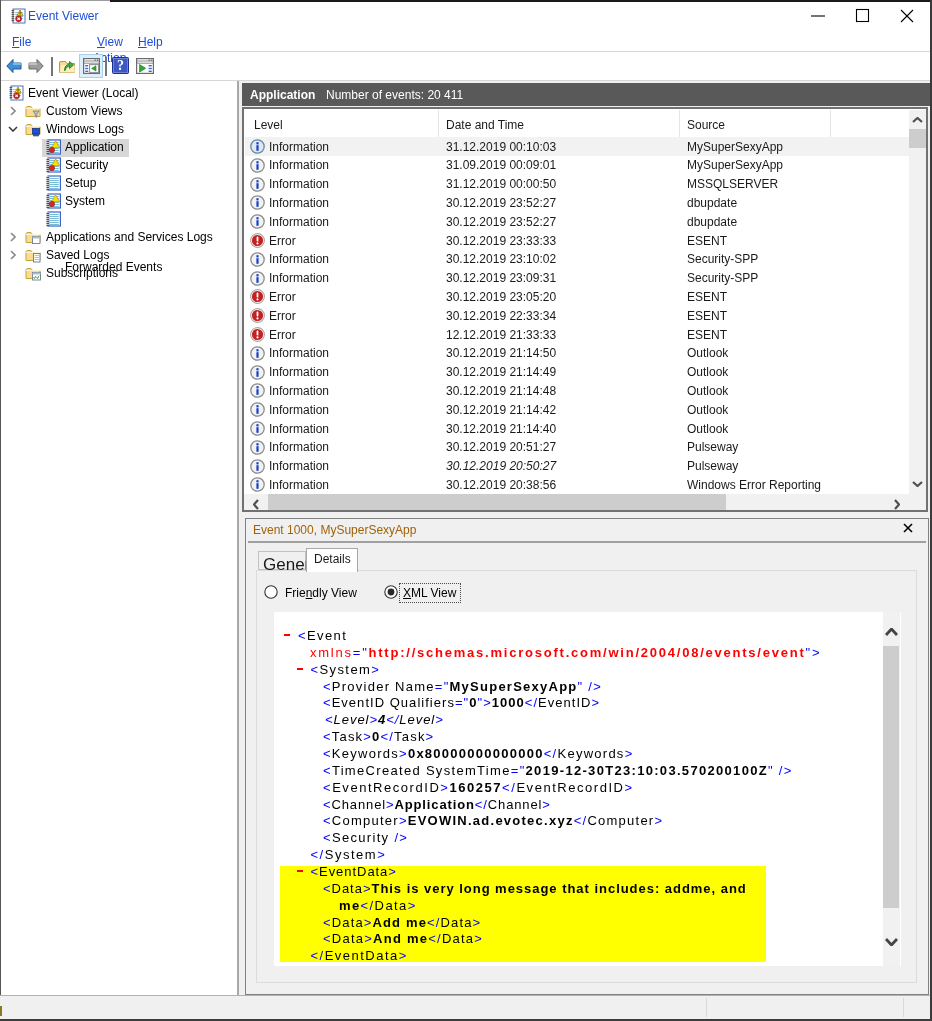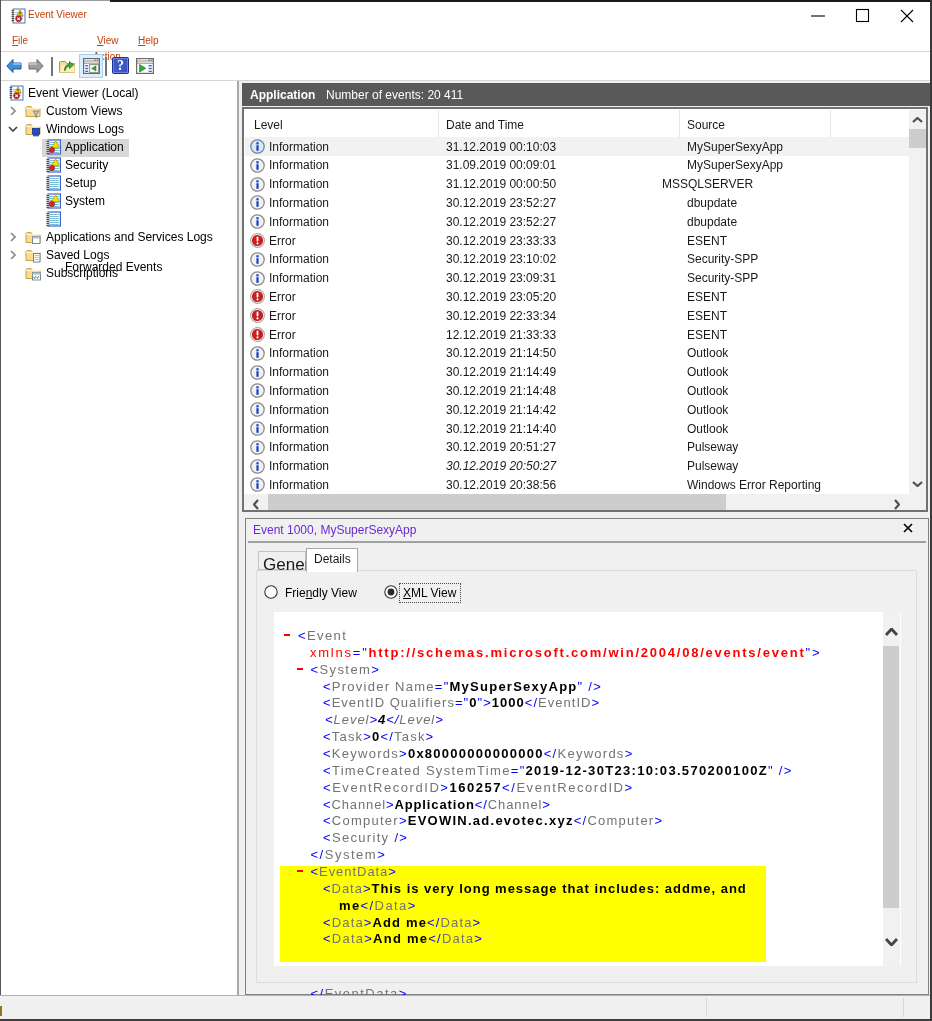--- a/index.html
+++ b/index.html
@@ -1,24 +1,24 @@
 <!DOCTYPE html>
 <html><head>
 <meta charset="utf-8">
 <style>
   html,body{margin:0;padding:0;}
   body{width:932px;height:1021px;position:relative;font-family:"Liberation Sans",sans-serif;background:#fff;overflow:hidden;}
   .abs{position:absolute;}
-  .t12{font-size:10px;color:#c2410c;white-space:nowrap;}
+  .t12{font-size:12px;color:#1d4ed8;white-space:nowrap;}
   .hline{background:#d7d7d7;height:1px;}
   .trow{position:absolute;font-size:12px;color:#000;white-space:nowrap;line-height:18px;}
   .cell{position:absolute;font-size:12px;color:#1a1a1a;white-space:nowrap;}
   .xline{position:absolute;white-space:nowrap;font-size:13px;}
   .mk{color:#0000ff;}
-  .tg{color:#737373;}
+  .tg{color:#000000;}
   .rd{color:#ff0000;}
   .b{font-weight:bold;}
   .bk{color:#000;font-weight:bold;}
 </style>
 </head>
 <body>
 
 <svg class="abs" style="left:10px;top:8px;" width="16" height="16" viewBox="0 0 16 16">
 <rect x="3" y="1" width="12" height="14" fill="#fff" stroke="#4f71b8" stroke-width="1"></rect>
 <line x1="5" y1="4.5" x2="13" y2="4.5" stroke="#9ec3e8" stroke-width="1"></line>
@@ -297,21 +297,21 @@
 <div class="cell" style="left:269px;top:158.3px;">Information</div>
 <div class="cell" style="left:446px;top:158.3px;">31.09.2019 00:09:01</div>
 <div class="cell" style="left:687px;top:158.3px;">MySuperSexyApp</div>
 <svg class="abs" style="left:250px;top:176.6px;" width="15" height="15" viewBox="0 0 15 15">
     <circle cx="7.5" cy="7.5" r="6.7" fill="#f2f2f2" stroke="#8c8c8c" stroke-width="1.3"></circle>
     <rect x="6.4" y="3.2" width="2.2" height="2.2" fill="#1740c6"></rect>
     <rect x="6.4" y="6.2" width="2.2" height="5.6" fill="#1740c6"></rect>
   </svg>
 <div class="cell" style="left:269px;top:177.1px;">Information</div>
 <div class="cell" style="left:446px;top:177.1px;">31.12.2019 00:00:50</div>
-<div class="cell" style="left:662px;top:177.1px;">MSSQLSERVER</div>
+<div class="cell" style="left:687px;top:177.1px;">MSSQLSERVER</div>
 <svg class="abs" style="left:250px;top:195.4px;" width="15" height="15" viewBox="0 0 15 15">
     <circle cx="7.5" cy="7.5" r="6.7" fill="#f2f2f2" stroke="#8c8c8c" stroke-width="1.3"></circle>
     <rect x="6.4" y="3.2" width="2.2" height="2.2" fill="#1740c6"></rect>
     <rect x="6.4" y="6.2" width="2.2" height="5.6" fill="#1740c6"></rect>
   </svg>
 <div class="cell" style="left:269px;top:195.9px;">Information</div>
 <div class="cell" style="left:446px;top:195.9px;">30.12.2019 23:52:27</div>
 <div class="cell" style="left:687px;top:195.9px;">dbupdate</div>
 <svg class="abs" style="left:250px;top:214.2px;" width="15" height="15" viewBox="0 0 15 15">
     <circle cx="7.5" cy="7.5" r="6.7" fill="#f2f2f2" stroke="#8c8c8c" stroke-width="1.3"></circle>
@@ -449,21 +449,21 @@
 <svg class="abs" style="left:253px;top:499px;" width="6" height="11" viewBox="0 0 6 11">
     <polyline points="5,1 1,5.5 5,10" fill="none" stroke="#505050" stroke-width="2.2"></polyline>
   </svg>
 <div class="abs" style="left:268px;top:494px;width:458px;height:16px;background:#cdcdcd;"></div>
 <svg class="abs" style="left:894px;top:499px;" width="6" height="11" viewBox="0 0 6 11">
     <polyline points="1,1 5,5.5 1,10" fill="none" stroke="#505050" stroke-width="2.2"></polyline>
   </svg>
 <div class="abs" style="left:909px;top:494px;width:17px;height:16px;background:#f1f1f1;"></div>
 
 <div class="abs" style="left:245px;top:518px;width:684px;height:477px;background:#f0f0f0;border:1px solid #828282;box-sizing:border-box;"></div>
-<div class="cell" style="left:253px;top:523px;color:#6d28d9;">Event 1000, MySuperSexyApp</div>
+<div class="cell" style="left:253px;top:523px;color:#a16207;">Event 1000, MySuperSexyApp</div>
 <svg class="abs" style="left:902px;top:522px;" width="12" height="12" viewBox="0 0 12 12">
 <line x1="2" y1="2" x2="10" y2="10" stroke="#000" stroke-width="1.6"></line>
     <line x1="10" y1="2" x2="2" y2="10" stroke="#000" stroke-width="1.6"></line>
   </svg>
 <div class="abs" style="left:248px;top:541px;width:678px;height:1.5px;background:#a0a0a0;"></div>
 <div class="abs" style="left:258px;top:551px;width:48px;height:19px;background:#f0f0f0;border:1px solid #c2c2c2;box-sizing:border-box;"></div>
 <div class="cell" style="left:263px;top:555px;font-size:17px;">General</div>
 <div class="abs" style="left:256px;top:570px;width:661px;height:413px;border:1px solid #dcdcdc;box-sizing:border-box;"></div>
 <div class="abs" style="left:306px;top:548px;width:52px;height:24px;background:#fff;border:1px solid #a8a8a8;border-bottom:none;box-sizing:border-box;"></div>
 <div class="cell" style="left:314px;top:552px;">Details</div>
@@ -502,21 +502,21 @@
 <div class="xline" style="left:323px;top:796.5px;letter-spacing:0.87px;"><span class="mk">&lt;</span><span class="tg">Channel</span><span class="mk">&gt;</span><span class="bk">Application</span><span class="mk">&lt;/</span><span class="tg">Channel</span><span class="mk">&gt;</span></div>
 <div class="xline" style="left:323px;top:813.4px;letter-spacing:1.25px;"><span class="mk">&lt;</span><span class="tg">Computer</span><span class="mk">&gt;</span><span class="bk">EVOWIN.ad.evotec.xyz</span><span class="mk">&lt;/</span><span class="tg">Computer</span><span class="mk">&gt;</span></div>
 <div class="xline" style="left:323px;top:830.2px;letter-spacing:1.32px;"><span class="mk">&lt;</span><span class="tg">Security</span> <span class="mk">/&gt;</span></div>
 <div class="xline" style="left:310.5px;top:847.0px;letter-spacing:1.51px;"><span class="mk">&lt;/</span><span class="tg">System</span><span class="mk">&gt;</span></div>
 <div class="abs" style="left:297px;top:870.1px;width:6px;height:1.8px;background:#ff0000;"></div>
 <div class="xline" style="left:310.5px;top:863.9px;letter-spacing:0.95px;"><span class="mk">&lt;</span><span class="tg">EventData</span><span class="mk">&gt;</span></div>
 <div class="xline" style="left:323px;top:880.8px;letter-spacing:0.97px;"><span class="mk">&lt;</span><span class="tg">Data</span><span class="mk">&gt;</span><span class="bk">This is very long message that includes: addme, and</span></div>
 <div class="xline" style="left:339px;top:897.6px;letter-spacing:1.40px;"><span class="bk">me</span><span class="mk">&lt;/</span><span class="tg">Data</span><span class="mk">&gt;</span></div>
 <div class="xline" style="left:323px;top:914.5px;letter-spacing:1.14px;"><span class="mk">&lt;</span><span class="tg">Data</span><span class="mk">&gt;</span><span class="bk">Add me</span><span class="mk">&lt;/</span><span class="tg">Data</span><span class="mk">&gt;</span></div>
 <div class="xline" style="left:323px;top:931.3px;letter-spacing:1.24px;"><span class="mk">&lt;</span><span class="tg">Data</span><span class="mk">&gt;</span><span class="bk">And me</span><span class="mk">&lt;/</span><span class="tg">Data</span><span class="mk">&gt;</span></div>
-<div class="xline" style="left:310.5px;top:948.2px;letter-spacing:1.48px;margin-top:38px;"><span class="mk">&lt;/</span><span class="tg">EventData</span><span class="mk">&gt;</span></div>
+<div class="xline" style="left:310.5px;top:948.2px;letter-spacing:1.48px;"><span class="mk">&lt;/</span><span class="tg">EventData</span><span class="mk">&gt;</span></div>
 
 <div class="abs" style="left:0;top:995px;width:932px;height:1px;background:#b2b2b2;"></div>
 <div class="abs" style="left:0;top:996px;width:932px;height:23px;background:#f0f0f0;"></div>
 <div class="abs" style="left:706px;top:998px;width:1px;height:19px;background:#d9d9d9;"></div>
 <div class="abs" style="left:903px;top:998px;width:1px;height:19px;background:#d9d9d9;"></div>
 
 <div class="abs" style="left:0;top:0;width:932px;height:1px;background:#9c9c9c;"></div>
 <div class="abs" style="left:110px;top:0;width:822px;height:2px;background:#1a1a1a;"></div>
 <div class="abs" style="left:0;top:0;width:1px;height:995px;background:#555;"></div>
 <div class="abs" style="left:930px;top:0;width:2px;height:1021px;background:#3a3a3a;"></div>

